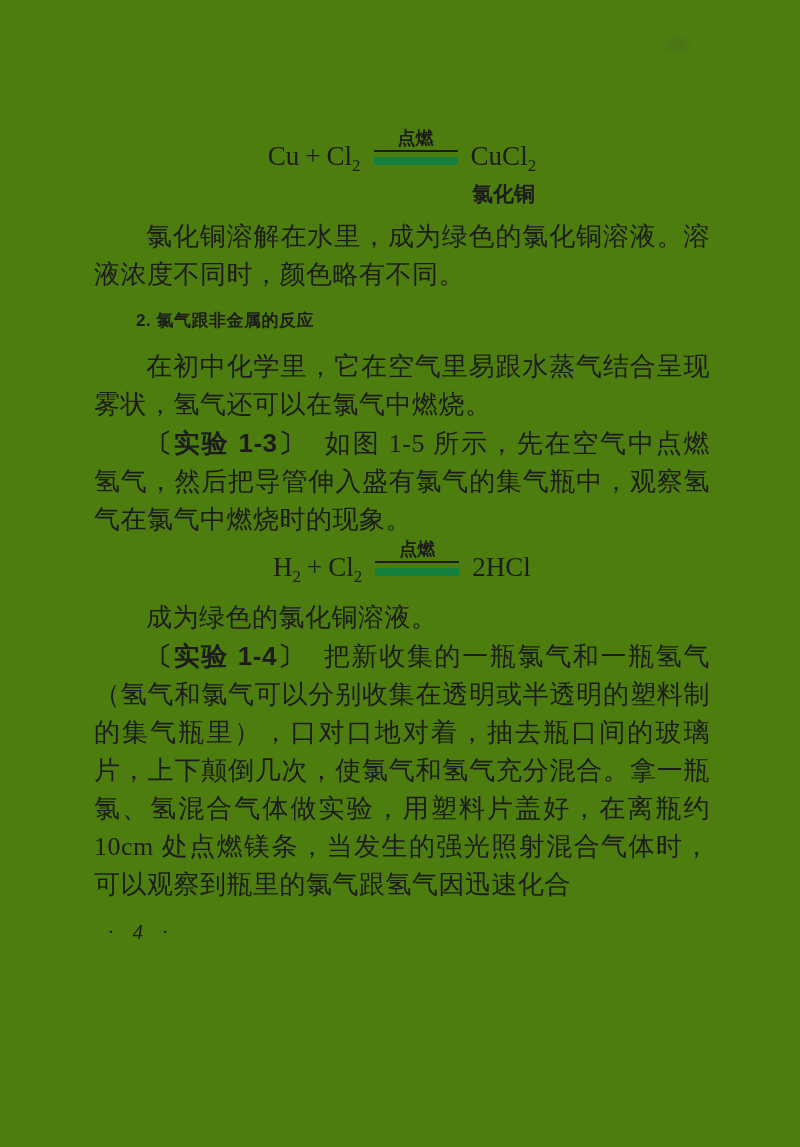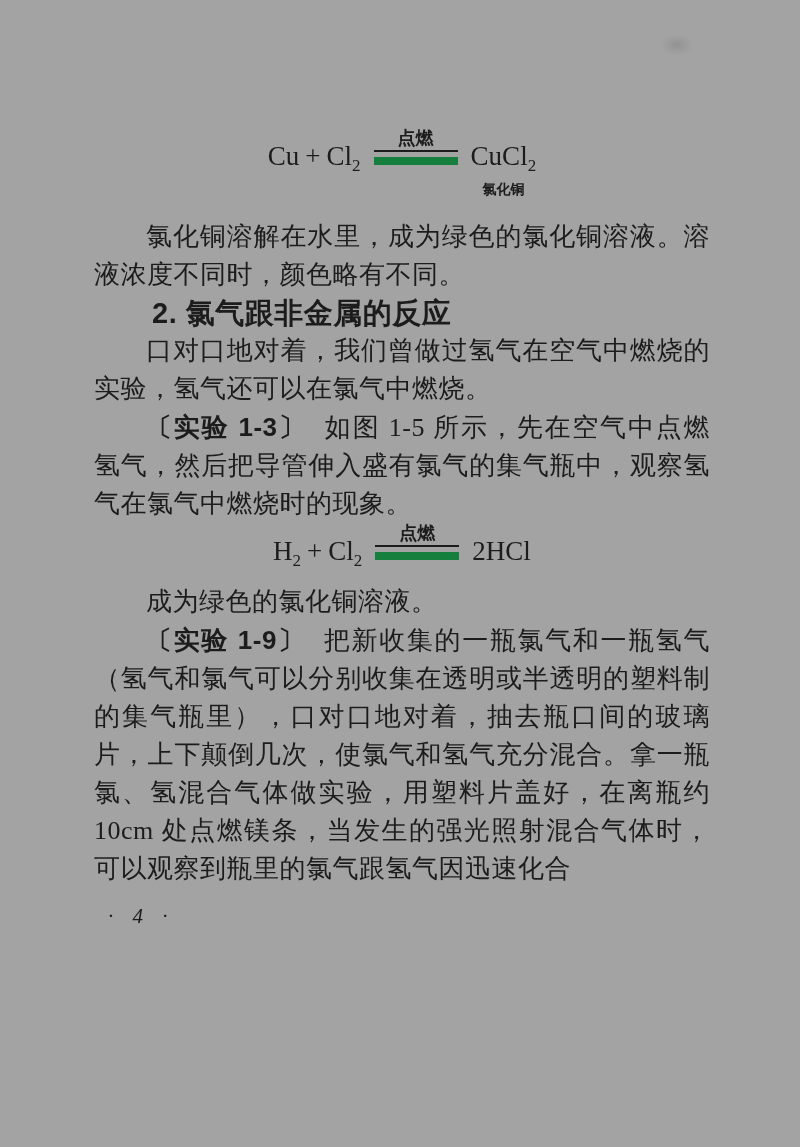--- a/index.html
+++ b/index.html
@@ -3,21 +3,21 @@
 <meta charset="utf-8">
 <style>
   html, body { margin: 0; padding: 0; }
   body { background: #e8e8e6; }
 
   .page {
     position: relative;
     width: 800px;
     height: 1147px;
     margin: 0 auto;
-    background: #a3a3a3;
+    background: #4d7c0f;
     color: #1c1c1c;
     font-family: "Liberation Serif", "DejaVu Serif", serif;
     overflow: hidden;
   }
 
   .scan-smudge {
     position: absolute;
     left: 660px;
     top: 34px;
     width: 34px;
@@ -69,39 +69,39 @@
     line-height: 1;
     white-space: nowrap;
   }
 
   .eq-product { position: relative; }
   .eq-sublabel {
     position: absolute;
     top: calc(100% + 9px);
     left: 50%;
     transform: translateX(-50%);
-    font-family: Liberation Mono, monospace;
+    font-family: Liberation Sans, sans-serif;
     font-weight: bold;
-    font-size: 14px;
+    font-size: 21px;
     line-height: 1;
     white-space: nowrap;
   }
 
   
   .para {
     margin: 0;
     font-size: 26px;
     line-height: 38px;
     text-align: justify;
     text-indent: 2em;
     letter-spacing: 0.5px;
   }
   .heading {
-    margin: 0;
-    font-size: 29px;
+    margin: 8px;
+    font-size: 17px;
     line-height: 38px;
     text-indent: 2em;
     font-weight: bold;
     font-family: "Liberation Sans", "DejaVu Sans", sans-serif;
     letter-spacing: 0.5px;
   }
   .exp-label {
     font-family: "Liberation Sans", "DejaVu Sans", sans-serif;
     font-weight: bold;
     margin-right: 0.7em;
@@ -135,38 +135,38 @@
           <span class="eq-cond">点燃</span>
         </span>
         <span class="eq-term eq-product"><span>CuCl</span><sub>2</sub><span class="eq-sublabel">氯化铜</span></span>
       </div>
     </div>
 
     <p class="para">氯化铜溶解在水里，成为绿色的氯化铜溶液。溶液浓度不同时，颜色略有不同。</p>
 
     <p class="heading">2. 氯气跟非金属的反应</p>
 
-    <p class="para">口对口地对着，我们曾做过氢气在空气中燃烧的实验，氢气还可以在氯气中燃烧。</p>
+    <p class="para">在初中化学里，它在空气里易跟水蒸气结合呈现雾状，氢气还可以在氯气中燃烧。</p>
 
     <p class="para"><span class="exp-label">〔实验 1-3〕</span><span>如图 1-5 所示，先在空气中点燃氢气，然后把导管伸入盛有氯气的集气瓶中，观察氢气在氯气中燃烧时的现象。</span></p>
 
 
     <div class="equation-block eq2">
       <div class="equation">
         <span class="eq-term"><span>H</span><sub>2</sub></span>
         <span class="eq-plus">+</span>
         <span class="eq-term"><span>Cl</span><sub>2</sub></span>
         <span class="eq-arrow">
           <span class="eq-cond">点燃</span>
         </span>
         <span class="eq-term">2HCl</span>
       </div>
     </div>
 
     <p class="para">成为绿色的氯化铜溶液。</p>
 
 
-    <p class="para"><span class="exp-label">〔实验 1-9〕</span><span>把新收集的一瓶氯气和一瓶氢气（氢气和氯气可以分别收集在透明或半透明的塑料制的集气瓶里），口对口地对着，抽去瓶口间的玻璃片，上下颠倒几次，使氯气和氢气充分混合。拿一瓶氯、氢混合气体做实验，用塑料片盖好，在离瓶约 10cm 处点燃镁条，当发生的强光照射混合气体时，可以观察到瓶里的氯气跟氢气因迅速化合</span></p>
+    <p class="para"><span class="exp-label">〔实验 1-4〕</span><span>把新收集的一瓶氯气和一瓶氢气（氢气和氯气可以分别收集在透明或半透明的塑料制的集气瓶里），口对口地对着，抽去瓶口间的玻璃片，上下颠倒几次，使氯气和氢气充分混合。拿一瓶氯、氢混合气体做实验，用塑料片盖好，在离瓶约 10cm 处点燃镁条，当发生的强光照射混合气体时，可以观察到瓶里的氯气跟氢气因迅速化合</span></p>
 
     <div class="page-number">· 4 ·</div>
 
   </div>
 </div>
 
 </body></html>

